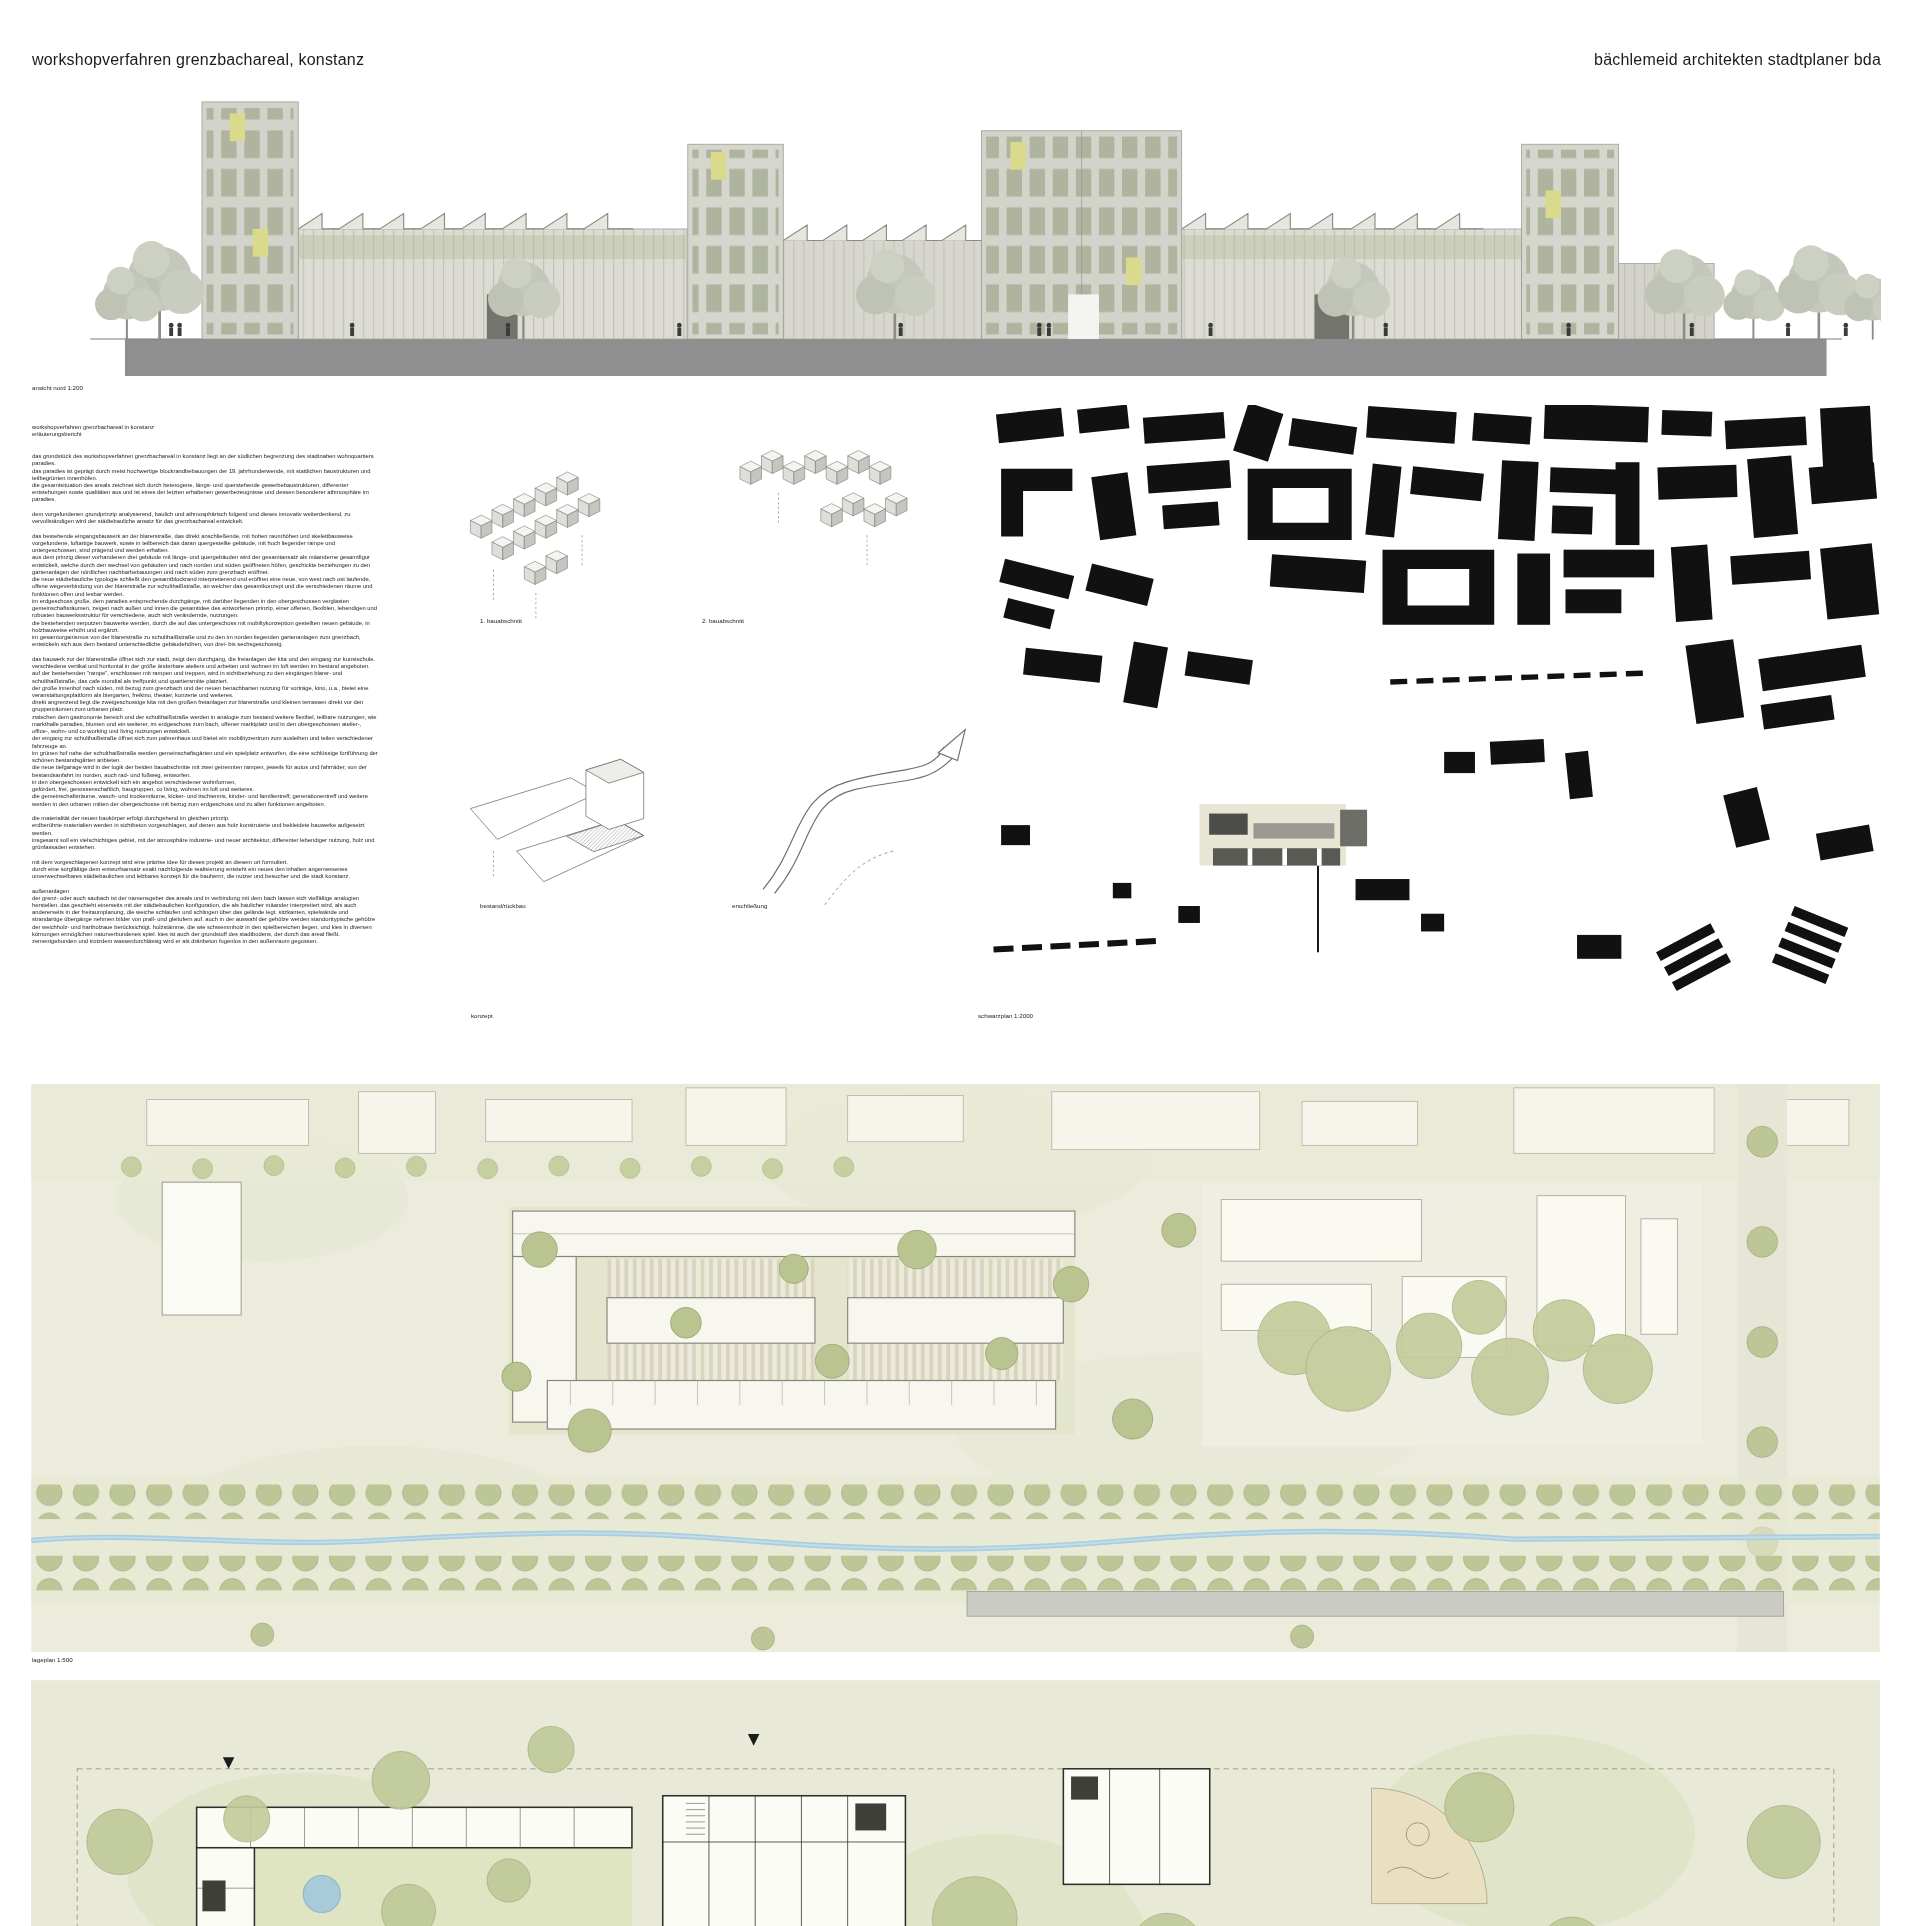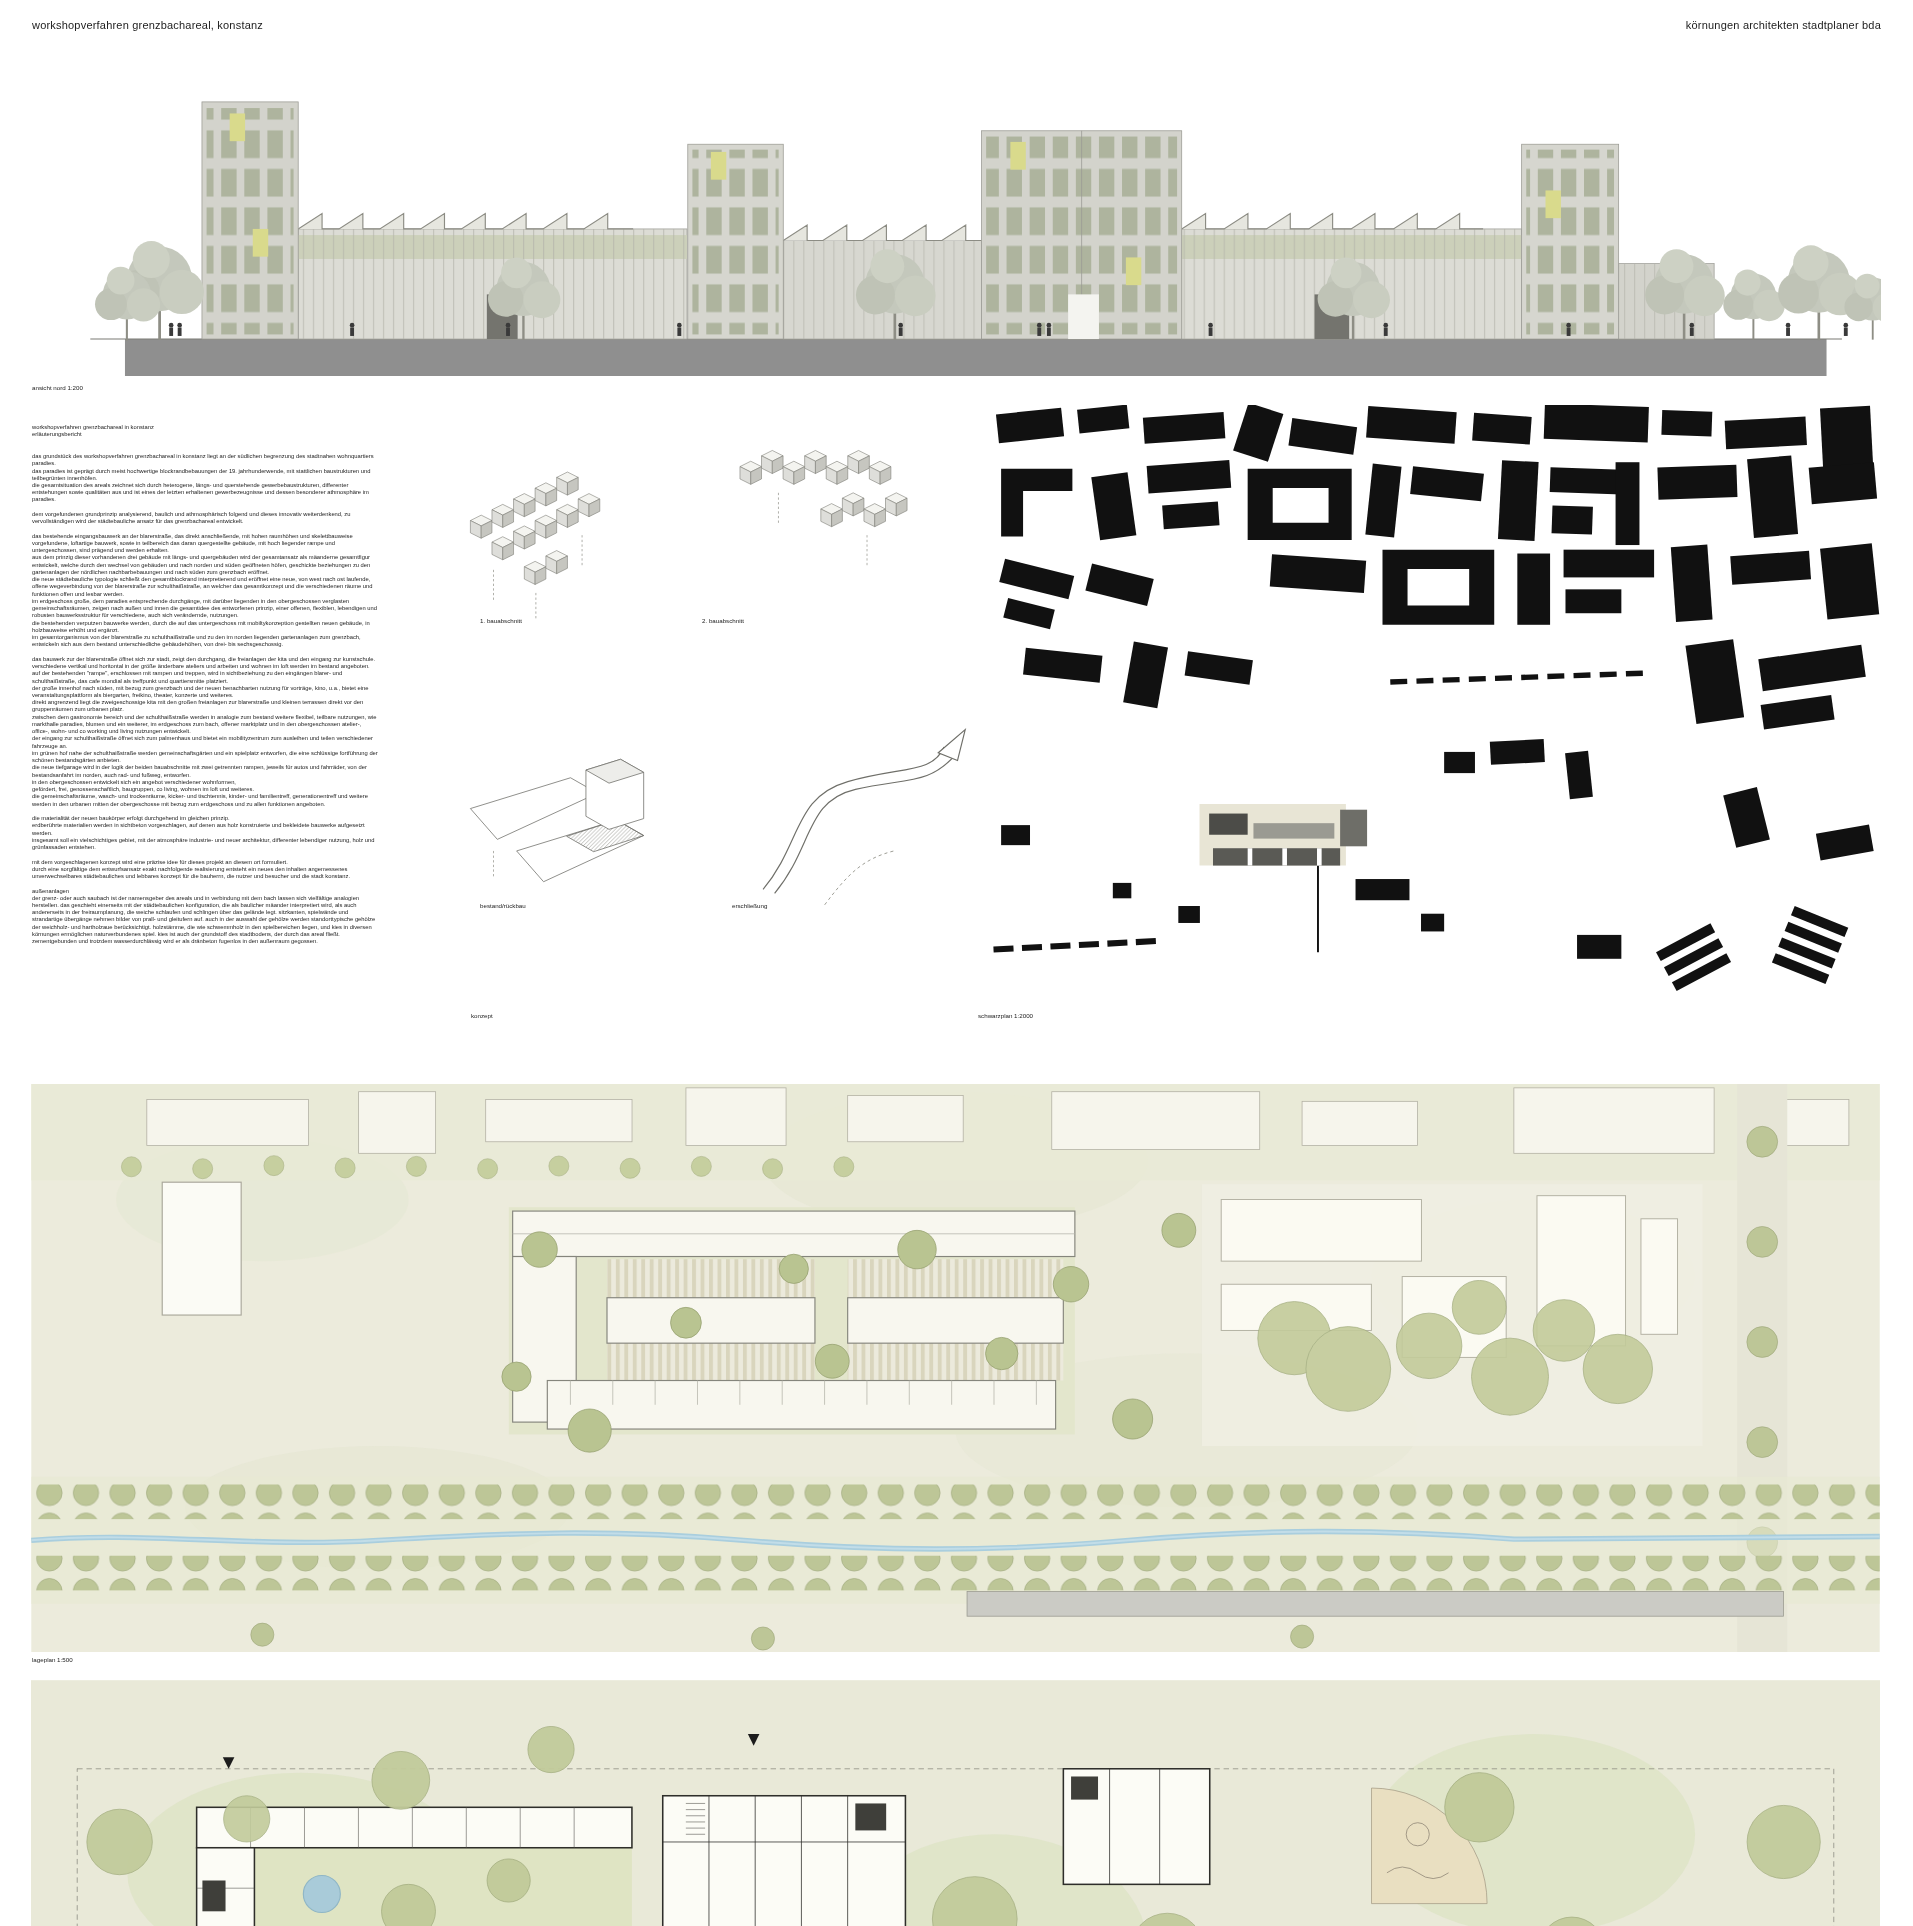--- a/index.html
+++ b/index.html
@@ -1,33 +1,33 @@
 <!DOCTYPE html>
 <html style="font-size:6.2px"><head>
 <meta charset="utf-8">
 <style>
   html,body{margin:0;padding:0;background:#ffffff;}
   body{width:1913px;height:2705px;position:relative;font-family:"Liberation Sans",sans-serif;color:#1c1c1c;}
   .board{position:absolute;inset:0;background:#ffffff;}
   .abs{position:absolute;}
-  .hdr{font-size:11px;letter-spacing:0.2px;white-space:nowrap;}
+  .hdr{font-size:16px;letter-spacing:0.2px;white-space:nowrap;margin-top:32px;}
   .caption{font-size:6.2px;color:#1b1b1b;white-space:nowrap;}
   .rpt{width:347px;font-size:5.8px;line-height:1.25;}
   .rpt-title{font-size:5.8px;line-height:1.25;margin:0;}
   .rpt-p{margin:0;}
   .rpt-p.blank{height:7.3px;}
   svg{display:block;}
 </style>
 </head>
 <body>
 
 <div class="board">
 
   <div class="abs hdr" style="left:32px;top:18.5px;">workshopverfahren grenzbachareal, konstanz</div>
-  <div class="abs hdr" style="right:32px;top:18.5px;">körnungen architekten stadtplaner bda</div>
+  <div class="abs hdr" style="right:32px;top:18.5px;">bächlemeid architekten stadtplaner bda</div>
 
   <div class="abs" style="left:32px;top:48px;">
     <svg width="1849" height="333" viewBox="0 0 4800 865">
       <defs>
         <pattern id="pWin" width="60" height="100" patternUnits="userSpaceOnUse">
             <rect x="10" y="14" width="40" height="72" fill="#aeb49e"></rect>
           </pattern>
         <pattern id="pMul" width="26" height="40" patternUnits="userSpaceOnUse">
             <rect width="3" height="40" fill="#b3b3aa"></rect>
           </pattern>

